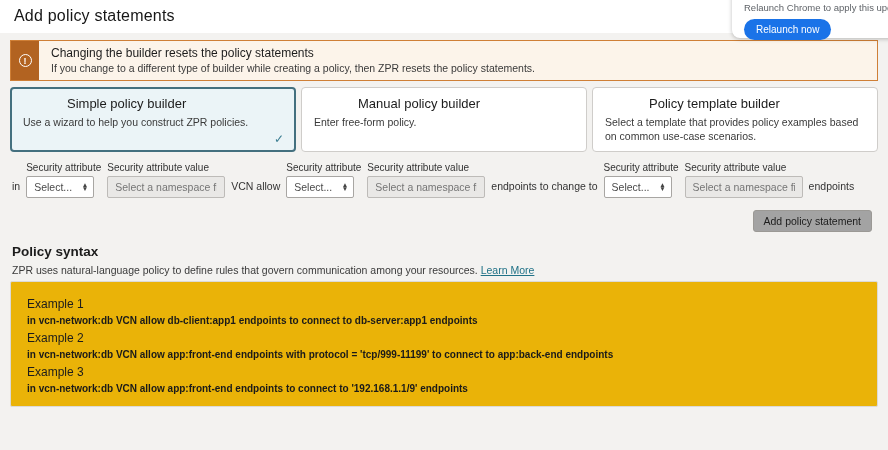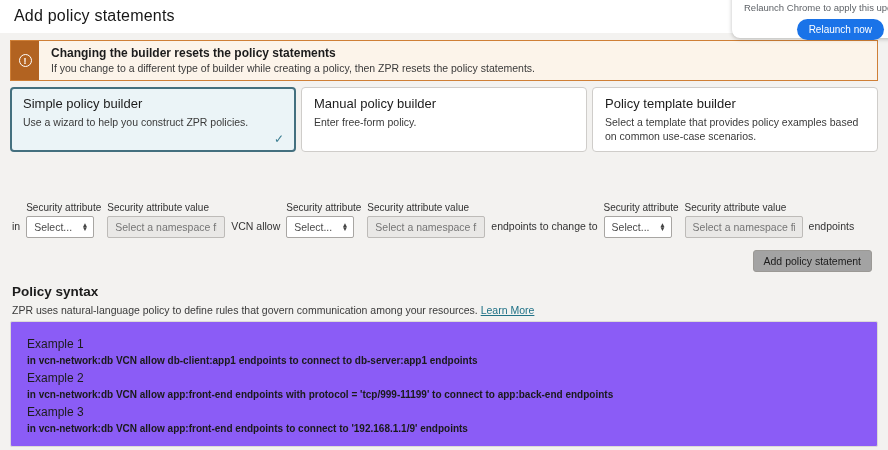--- a/index.html
+++ b/index.html
@@ -32,40 +32,40 @@
   .warning-strip {
     width: 28px; background: #b26321; flex: 0 0 28px;
     display: flex; align-items: center; justify-content: center;
   }
   .warning-glyph {
     width: 13px; height: 13px; border: 1.3px solid #ffffff; border-radius: 50%;
     color: #ffffff; font-size: 9px; font-weight: bold; line-height: 12px;
     text-align: center; display: inline-block;
   }
   .warning-body { padding: 5px 12px 6px 12px; }
-  .warning-title { font-size: 12px; font-weight: 700; color: #1c1c1c; margin-bottom: 2px; }
+  .warning-title { font-size: 12px; font-weight: 400; color: #1c1c1c; margin-bottom: 2px; }
   .warning-text { font-size: 10.5px; color: #3a3a3a; }
 
   
   .cards { display: flex; gap: 5px; margin-bottom: 10px; }
   .card {
     flex: 1 1 0; background: #ffffff; border: 1px solid #cfcdca; border-radius: 4px;
     padding: 8px 12px; min-height: 52px; position: relative; cursor: pointer;
   }
   .card.selected { background: #ebf4f7; border: 2px solid #44707f; padding: 7px 11px; }
-  .card-title { font-size: 13px; color: #1c1c1c; margin-bottom: 4px; }
+  .card-title { font-size: 13px; color: #1c1c1c; margin-bottom: 4px; margin-left: 44px; }
   .card-desc { font-size: 10.5px; color: #3a3a3a; line-height: 1.35; }
   .card-check {
     position: absolute; right: 10px; bottom: 4px;
     color: #3d7f93; font-size: 12px;
   }
 
   
   .stmt-row { display: flex; align-items: flex-end; gap: 6px; margin: 2px 0 0 2px; }
-  .field { display: flex; flex-direction: column; margin-top: 40px; }
+  .field { display: flex; flex-direction: column; }
   .field-label { font-size: 10px; color: #333; margin-bottom: 3px; white-space: nowrap; }
   .connector { font-size: 10.5px; color: #333; white-space: nowrap; padding-bottom: 6px; }
   .select {
     width: 68px; height: 22px; background: #ffffff; border: 1px solid #a8a6a3; border-radius: 2px;
     font-size: 10.5px; color: #4a4a4a; display: flex; align-items: center;
     padding: 0 5px 0 7px; justify-content: space-between; cursor: pointer;
   }
   .select-caret { display: flex; flex-direction: column; line-height: 4px; font-size: 6.5px; color: #444; }
   .text-input {
     width: 118px; height: 22px; background: #e9e8e6; border: 1px solid #bdbbb8; border-radius: 2px;
@@ -79,35 +79,35 @@
     font-family: "Liberation Sans", sans-serif;
   }
 
   
   .syntax { margin-top: 12px; }
   .syntax-heading { font-size: 13.5px; font-weight: 600; color: #1c1c1c; margin: 0 0 5px 2px; }
   .syntax-desc { font-size: 10.5px; color: #3a3a3a; margin-left: 2px; }
   .learn-more { color: #217287; text-decoration: underline; cursor: pointer; }
 
   .examples {
-    background: #8b5cf6; border: 1px solid #dcdad7; border-radius: 2px;
+    background: #eab308; border: 1px solid #dcdad7; border-radius: 2px;
     margin-top: 5px; padding: 10px 16px 12px 16px;
   }
   .example-label { font-size: 12px; color: #1c1c1c; margin: 5px 0 4px 0; }
   .example-stmt { font-size: 10px; font-weight: bold; color: #1a1a1a; }
 
   
   .chrome-popup {
     position: absolute; top: -16px; right: -10px; width: 166px; height: 54px;
     background: #ffffff; border-radius: 8px;
     box-shadow: 0 1px 4px rgba(0,0,0,0.25);
     z-index: 10; padding: 18px 10px 0 12px;
   }
   .chrome-popup-msg { font-size: 9.5px; color: #5f6368; white-space: nowrap; }
-  .chrome-popup-actions { display: flex; justify-content: flex-end; margin-top: 6px; padding-right: 4px; }
+  .chrome-popup-actions { display: flex; justify-content: flex-start; margin-top: 6px; padding-right: 4px; }
   .btn-relaunch {
     border: none; border-radius: 12px; padding: 5px 12px;
     color: #ffffff; font-size: 10px; font-weight: 500; cursor: pointer;
     font-family: "Liberation Sans", sans-serif;
   }
 </style>
 </head>
 <body>
 
 <div class="page-header">

